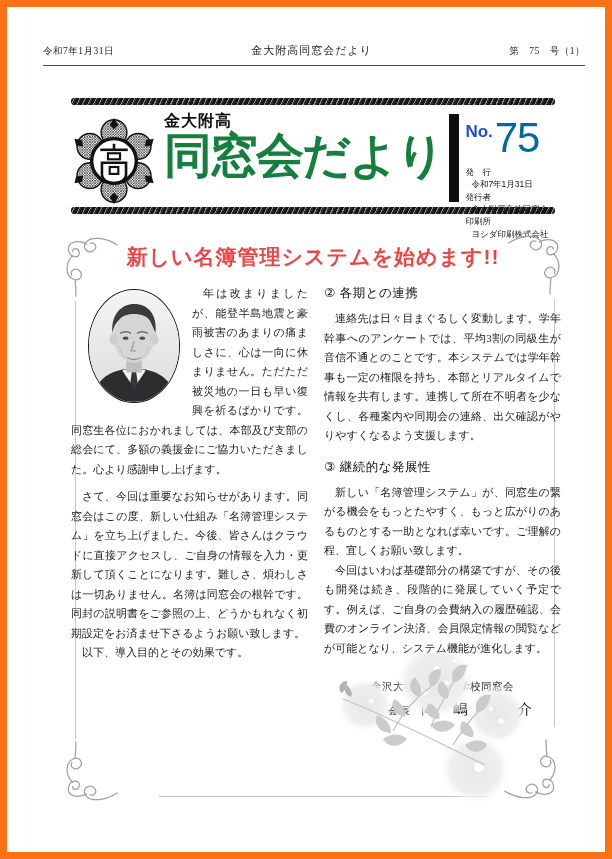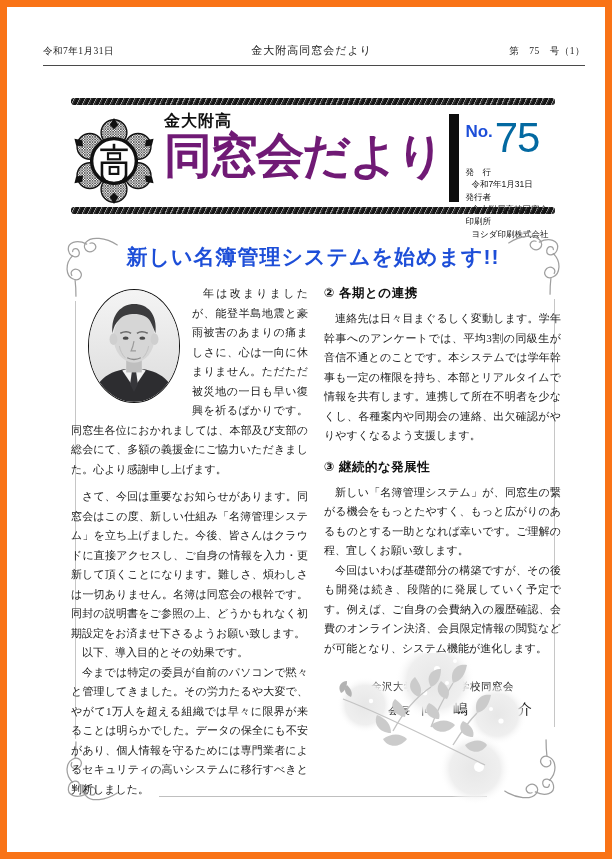--- a/index.html
+++ b/index.html
@@ -22,21 +22,21 @@
     height:7px;width:100%;
     background:repeating-linear-gradient(115deg,#161616 0 2.5px,#8f8f8f 2.5px 3.5px,#2c2c2c 3.5px 5px);
     border-radius:3px;
   }
   .mast-body{display:flex;align-items:flex-start;height:102px;}
   .logo{margin-top:13px;}
   .mast-title{margin-left:7px;margin-top:8px;line-height:1;}
   .mast-sub{font-family:"Liberation Sans","DejaVu Sans",sans-serif;font-size:16px;font-weight:600;letter-spacing:1px;color:#111;}
   .mast-main{
     font-family:"Liberation Sans","DejaVu Sans",sans-serif;
-    font-size:48px;font-weight:600;letter-spacing:-2px;color:#701a75;margin-top:3px;white-space:nowrap;
+    font-size:48px;font-weight:600;letter-spacing:-2px;color:#15803d;margin-top:3px;white-space:nowrap;
   }
   .mast-bar{width:10px;height:88px;background:#0d0d0d;margin-left:6px;margin-top:9px;flex:none;}
   .mast-right{margin-left:6px;margin-top:12px;font-family:"Liberation Sans","DejaVu Sans",sans-serif;}
   .no-row{display:flex;align-items:flex-start;line-height:1;}
   .no-label{font-size:17px;font-weight:600;color:#1d4ed8;margin-top:6px;}
   .no-num{font-size:42px;color:#0369a1;margin-left:2px;letter-spacing:-1px;}
   .pub{margin-top:7px;font-size:8.5px;color:#111;line-height:1.45;}
   .pub .row{display:flex;flex-direction:column;}
   .pub .lbl{width:30px;flex:none;}
   .pub .val{margin-left:6px;white-space:nowrap;}
@@ -48,29 +48,29 @@
   .c-bl{left:54px;top:734px;transform:scaleY(-1);}
   .c-br{left:496px;top:732px;transform:scale(-1,-1);}
   .vline{position:absolute;width:1px;background:#c6c6c6;}
   .vl-left{left:68px;top:294px;height:438px;}
   .vl-right{left:547px;top:292px;height:428px;}
   .hline{position:absolute;height:1px;background:#bfbfbf;left:152px;top:789px;width:328px;}
   
   .art-title{
     position:absolute;left:64px;top:236px;width:484px;text-align:center;
     font-family:"Liberation Sans","DejaVu Sans",sans-serif;
-    font-size:21px;font-weight:600;letter-spacing:1px;color:#1d4ed8;
+    font-size:21px;font-weight:600;letter-spacing:1px;color:#ef4444;
   }
   .cols{position:absolute;left:64px;top:277px;width:484px;display:flex;gap:16px;}
   .col{width:237px;flex:none;}
   .col p{margin:0;font-size:11px;line-height:19.5px;text-align:justify;text-indent:1em;color:#1b1b1b;}
   .col p.sp{margin-top:8px;}
   .col h3{
     margin:13px 0 7px 0;font-family:"Liberation Sans","DejaVu Sans",sans-serif;
-    font-size:12.5px;font-weight:700;color:#111;letter-spacing:.5px;text-indent:0;
+    font-size:12.5px;font-weight:400;color:#111;letter-spacing:.5px;text-indent:0;
   }
   .col h3.first{margin-top:1px;}
   .photo{
     float:left;width:90px;height:112px;margin:5px 12px 4px 17px;
     border-radius:50%;overflow:hidden;border:1.5px solid #141414;background:#e8e8e8;
   }
   .photo svg{display:block;width:100%;height:100%;}
   .sig{margin-top:22px;text-align:center;}
   .sig-org{font-size:10.5px;letter-spacing:.5px;color:#1b1b1b;}
   .sig-line{margin-top:6px;margin-left:42px;display:flex;justify-content:center;align-items:baseline;}
@@ -228,21 +228,20 @@
           <ellipse cx="54.5" cy="49" rx="3" ry="1.6" fill="#4a4a4a"></ellipse>
           <path d="M46,52 C45,58 44,60 43,62 L48,62" stroke="#9a9a9a" stroke-width="1.2" fill="none"></path>
           <path d="M39,69 C43,71 49,71 53,69" stroke="#8c8c8c" stroke-width="1.4" fill="none"></path>
           <path d="M31,57 C32,62 34,66 37,69" stroke="#c2c2c2" stroke-width="1" fill="none"></path>
           <path d="M61,57 C60,62 58,66 55,69" stroke="#c2c2c2" stroke-width="1" fill="none"></path>
         </svg>
       </div>
       <p>年は改まりましたが、能登半島地震と豪雨被害のあまりの痛ましさに、心は一向に休まりません。ただただ被災地の一日も早い復興を祈るばかりです。同窓生各位におかれましては、本部及び支部の総会にて、多額の義援金にご協力いただきました。心より感謝申し上げます。</p>
       <p class="sp">さて、今回は重要なお知らせがあります。同窓会はこの度、新しい仕組み「名簿管理システム」を立ち上げました。今後、皆さんはクラウドに直接アクセスし、ご自身の情報を入力・更新して頂くことになります。難しさ、煩わしさは一切ありません。名簿は同窓会の根幹です。同封の説明書をご参照の上、どうかもれなく初期設定をお済ませ下さるようお願い致します。</p>
       <p>以下、導入目的とその効果です。</p>
-      <p>今までは特定の委員が自前のパソコンで黙々と管理してきました。その労力たるや大変で、やがて1万人を超える組織では早々に限界が来ることは明らかでした。データの保全にも不安があり、個人情報を守るためには専門業者によるセキュリティの高いシステムに移行すべきと判断しました。</p>
     </div>
 
     <div class="col">
       <h3 class="first">② 各期との連携</h3>
       <p>連絡先は日々目まぐるしく変動します。学年幹事へのアンケートでは、平均3割の同級生が音信不通とのことです。本システムでは学年幹事も一定の権限を持ち、本部とリアルタイムで情報を共有します。連携して所在不明者を少なくし、各種案内や同期会の連絡、出欠確認がやりやすくなるよう支援します。</p>
       <h3>③ 継続的な発展性</h3>
       <p>新しい「名簿管理システム」が、同窓生の繋がる機会をもっとたやすく、もっと広がりのあるものとする一助となれば幸いです。ご理解の程、宜しくお願い致します。</p>
       <p>今回はいわば基礎部分の構築ですが、その後も開発は続き、段階的に発展していく予定です。例えば、ご自身の会費納入の履歴確認、会費のオンライン決済、会員限定情報の閲覧などが可能となり、システム機能が進化します。</p>
       <div class="sig">
         <div class="sig-org">金沢大学附属高等学校同窓会</div>

